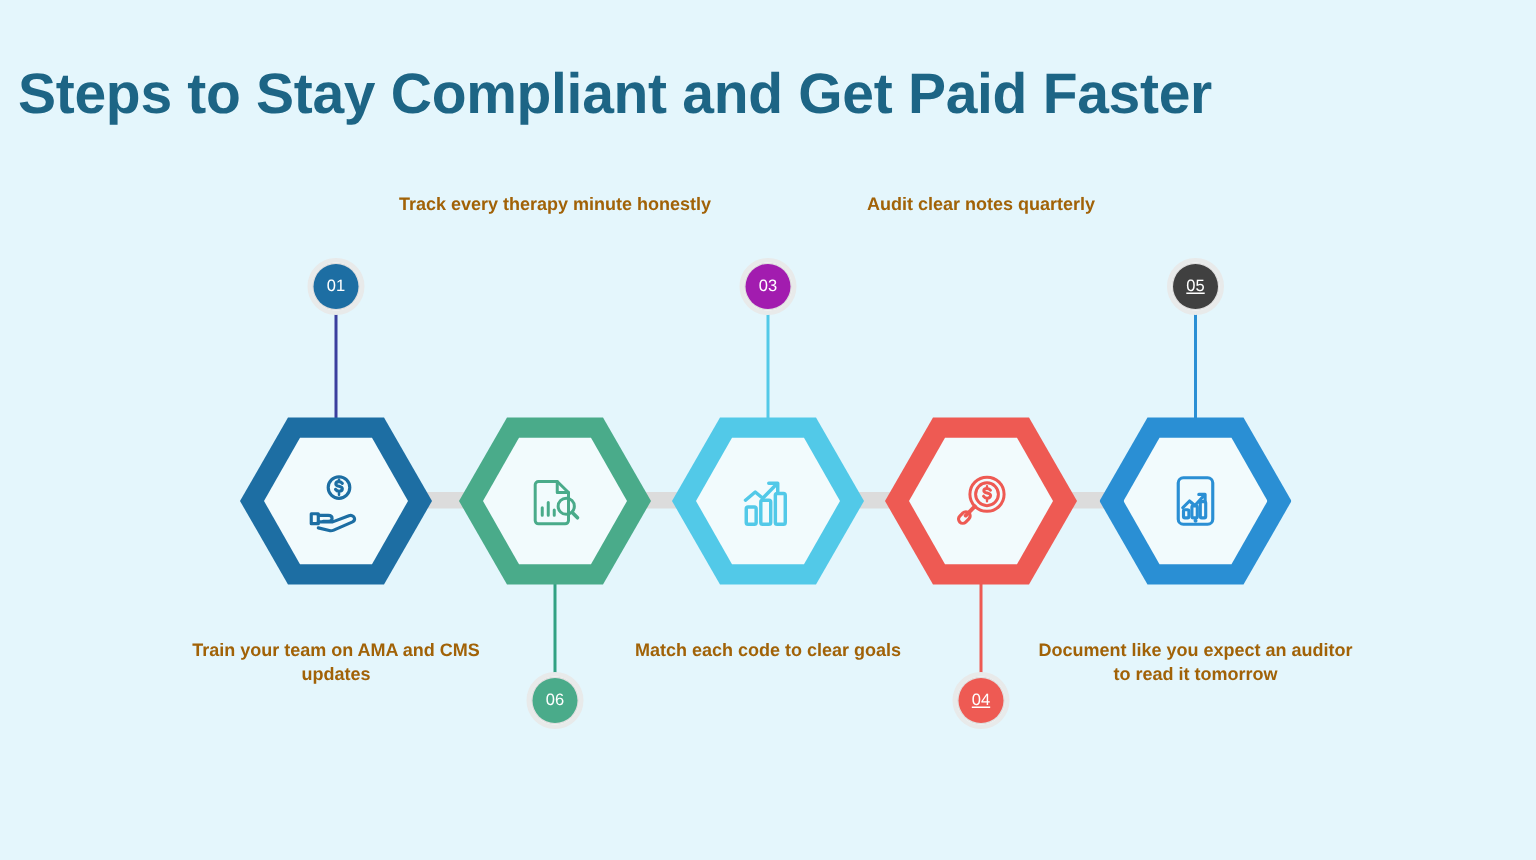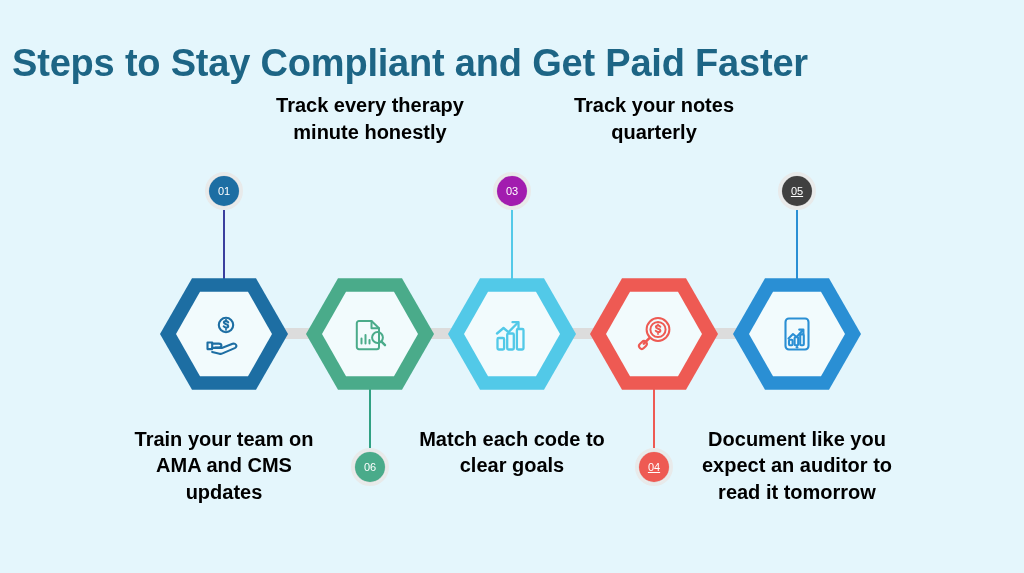--- a/index.html
+++ b/index.html
@@ -115,24 +115,24 @@
     font-weight: normal;
     color: #ffffff;
   }
   
   .caption {
     position: absolute;
     left: 50%;
     width: 210px;
     margin-left: -105px;
     text-align: center;
-    font-size: 20px;
+    font-size: 12px;
     font-weight: bold;
     line-height: 1.32;
-    color: #000000;
+    color: #a16207;
     z-index: 5;
   }
   .caption.up   { bottom: 428px; }
   .caption.down { top: 426px; }
 </style>
 </head>
 <body style="background: rgb(228, 246, 252);">
 
 <div id="canvas">
 
@@ -216,21 +216,21 @@
             <svg width="46" height="46" viewBox="0 0 46 46" fill="none" stroke="#ee5a53" stroke-width="2" stroke-linecap="round" stroke-linejoin="round">
         <circle cx="27" cy="18.5" r="11.4"></circle>
         <circle cx="27" cy="18.5" r="7.6"></circle>
         <path d="M29.3 15.8c-.5-.8-1.4-1.2-2.3-1.2-1.1 0-2.1.6-2.1 1.5 0 2.1 4.5 1.1 4.5 3.3 0 1-1 1.7-2.2 1.7-1.1 0-2-.5-2.5-1.3"></path>
         <path d="M27 13.2v1.3M27 21.9v1.3" stroke-width="1.6"></path>
         <path d="m18.9 26.6-6.1 6.1" stroke-width="2.6"></path>
         <rect x="7.6" y="31.2" width="8.6" height="5.6" rx="2.8" transform="rotate(-45 11.9 34)" stroke-width="2.1"></rect>
       </svg>
           </div>
         </div>
-        <div class="caption up">Track your notes quarterly</div>
+        <div class="caption up">Audit clear notes quarterly</div>
       </div>
       <div class="step" style="left: 697px;">
         <div class="stem up" style="background: rgb(42, 143, 212);"></div>
         <div class="badge up">
           <div class="badge-dot" style="background: #404040; text-decoration: underline;">05</div>
         </div>
         <div class="hex-wrap">
           <div class="hex-outer" style="background: rgb(42, 143, 212);"></div>
           <div class="hex-inner"></div>
           <div class="hex-icon">

